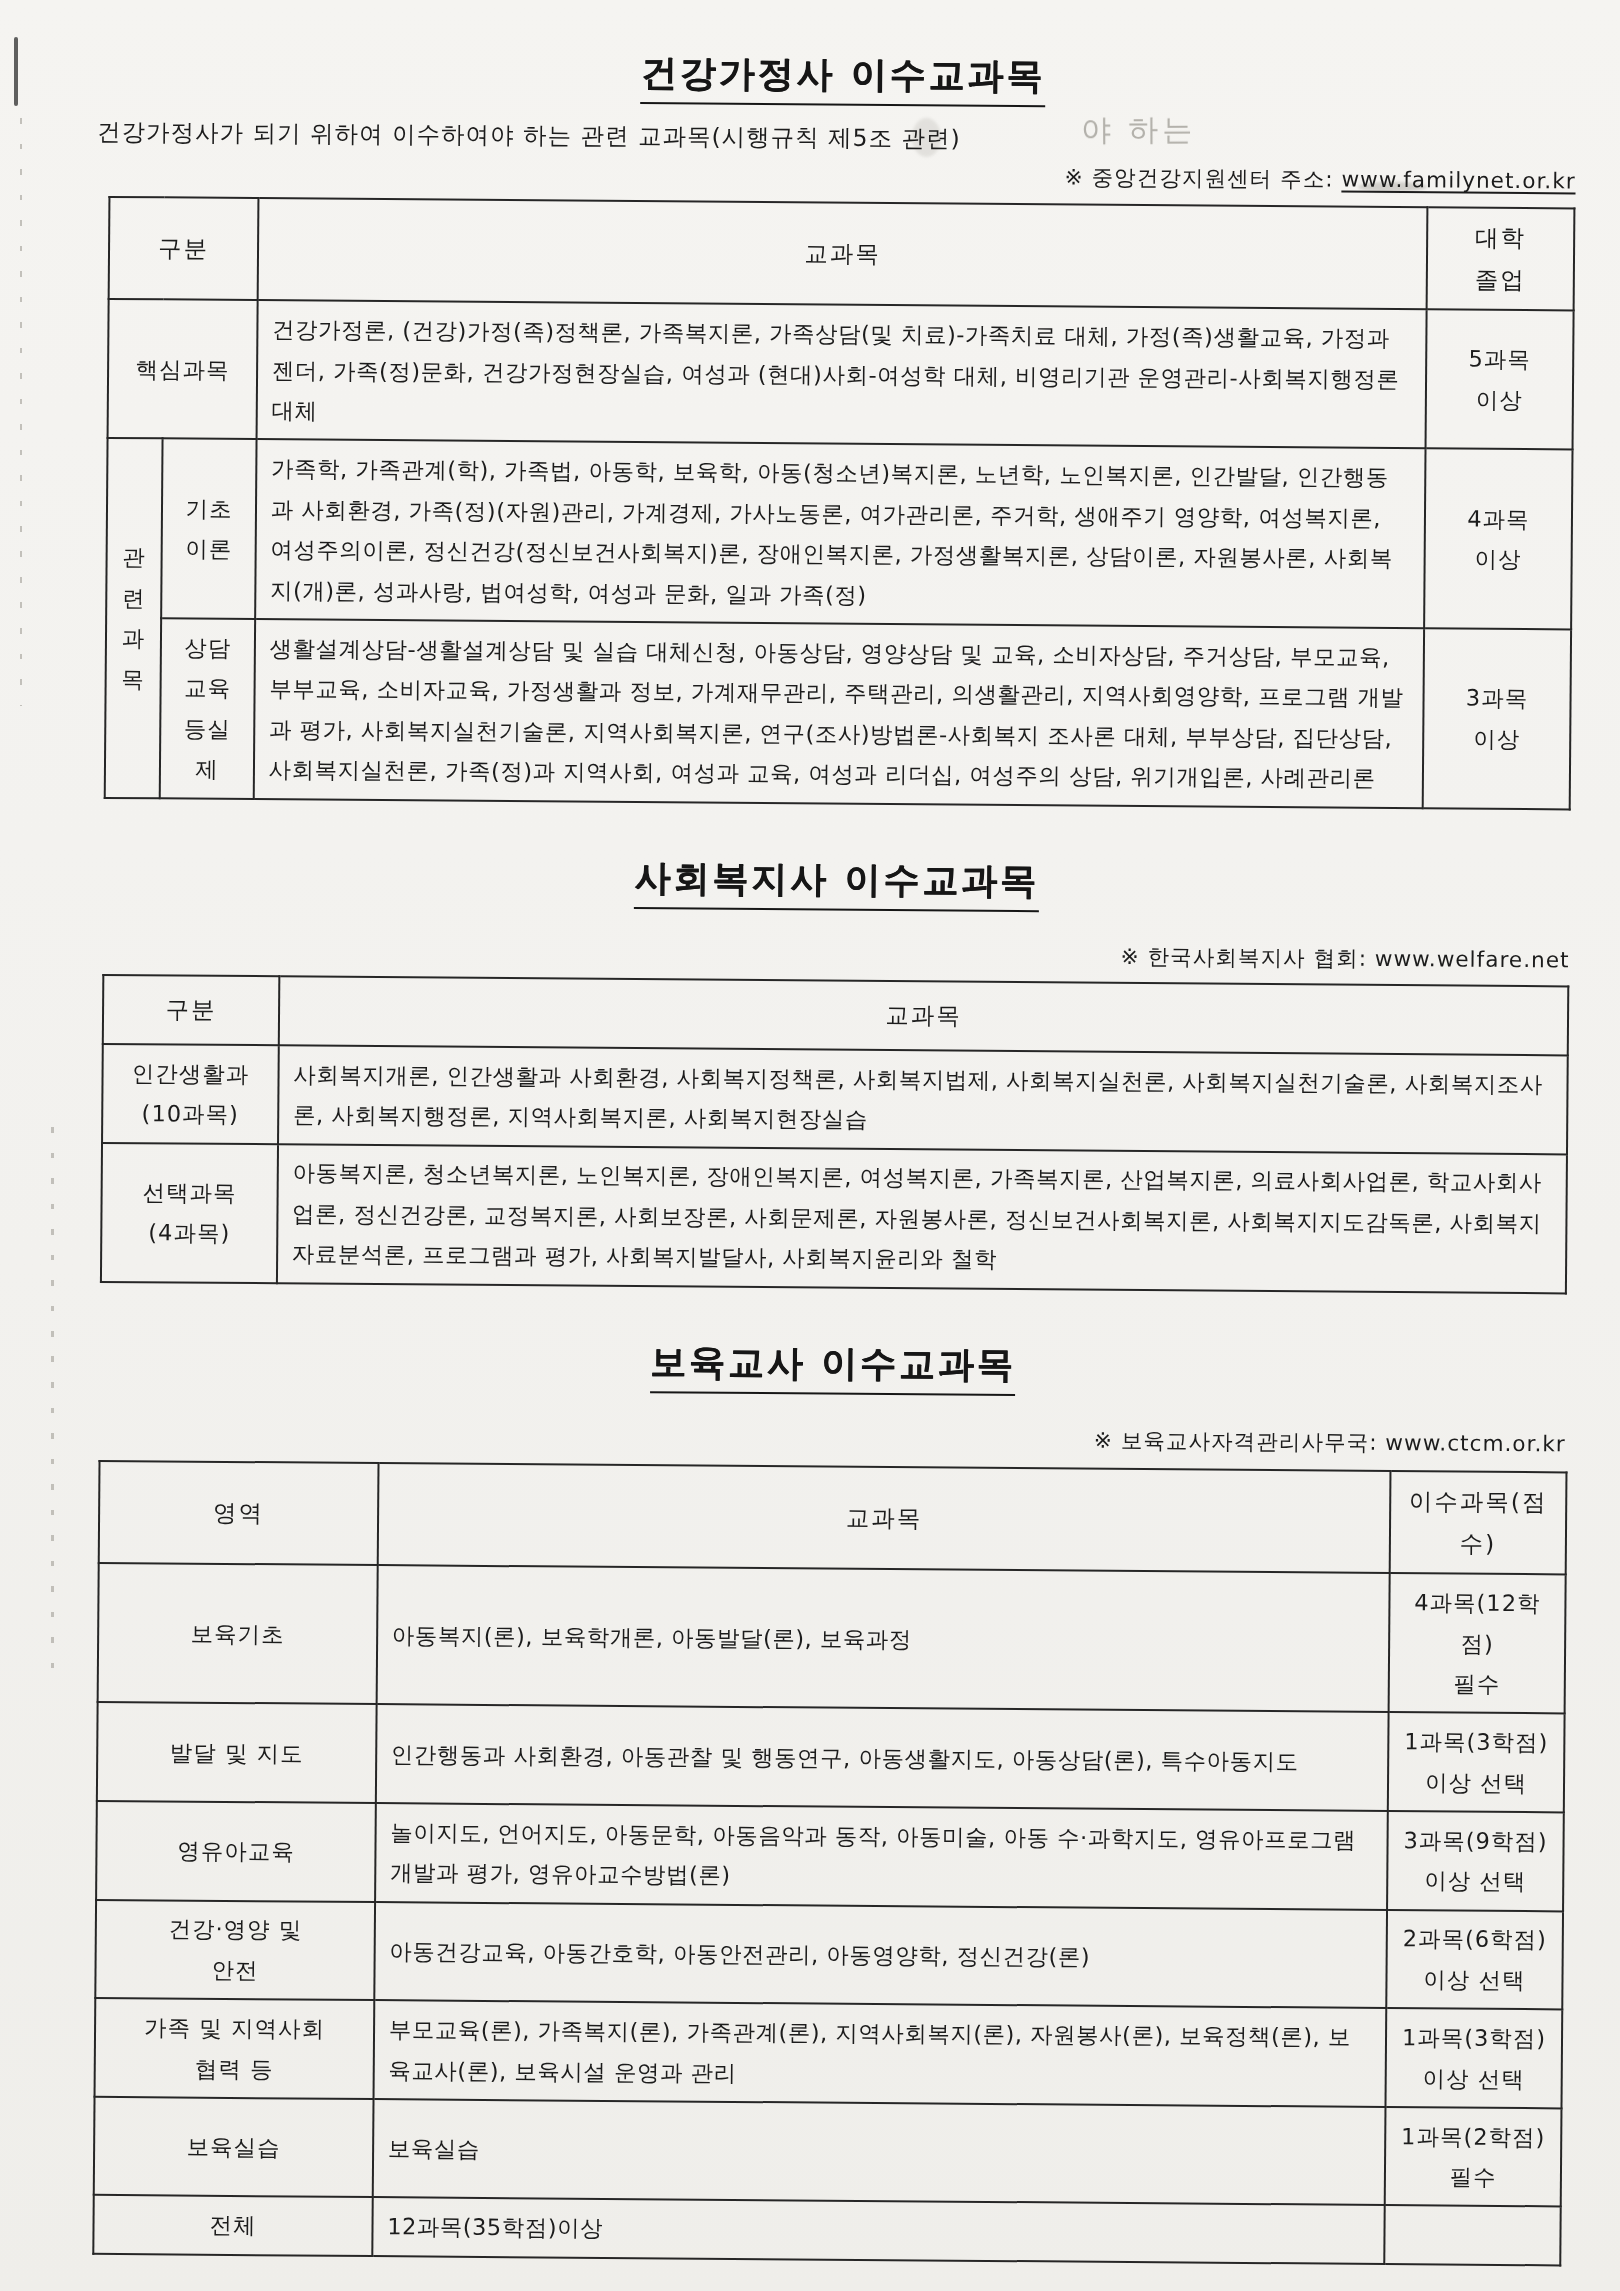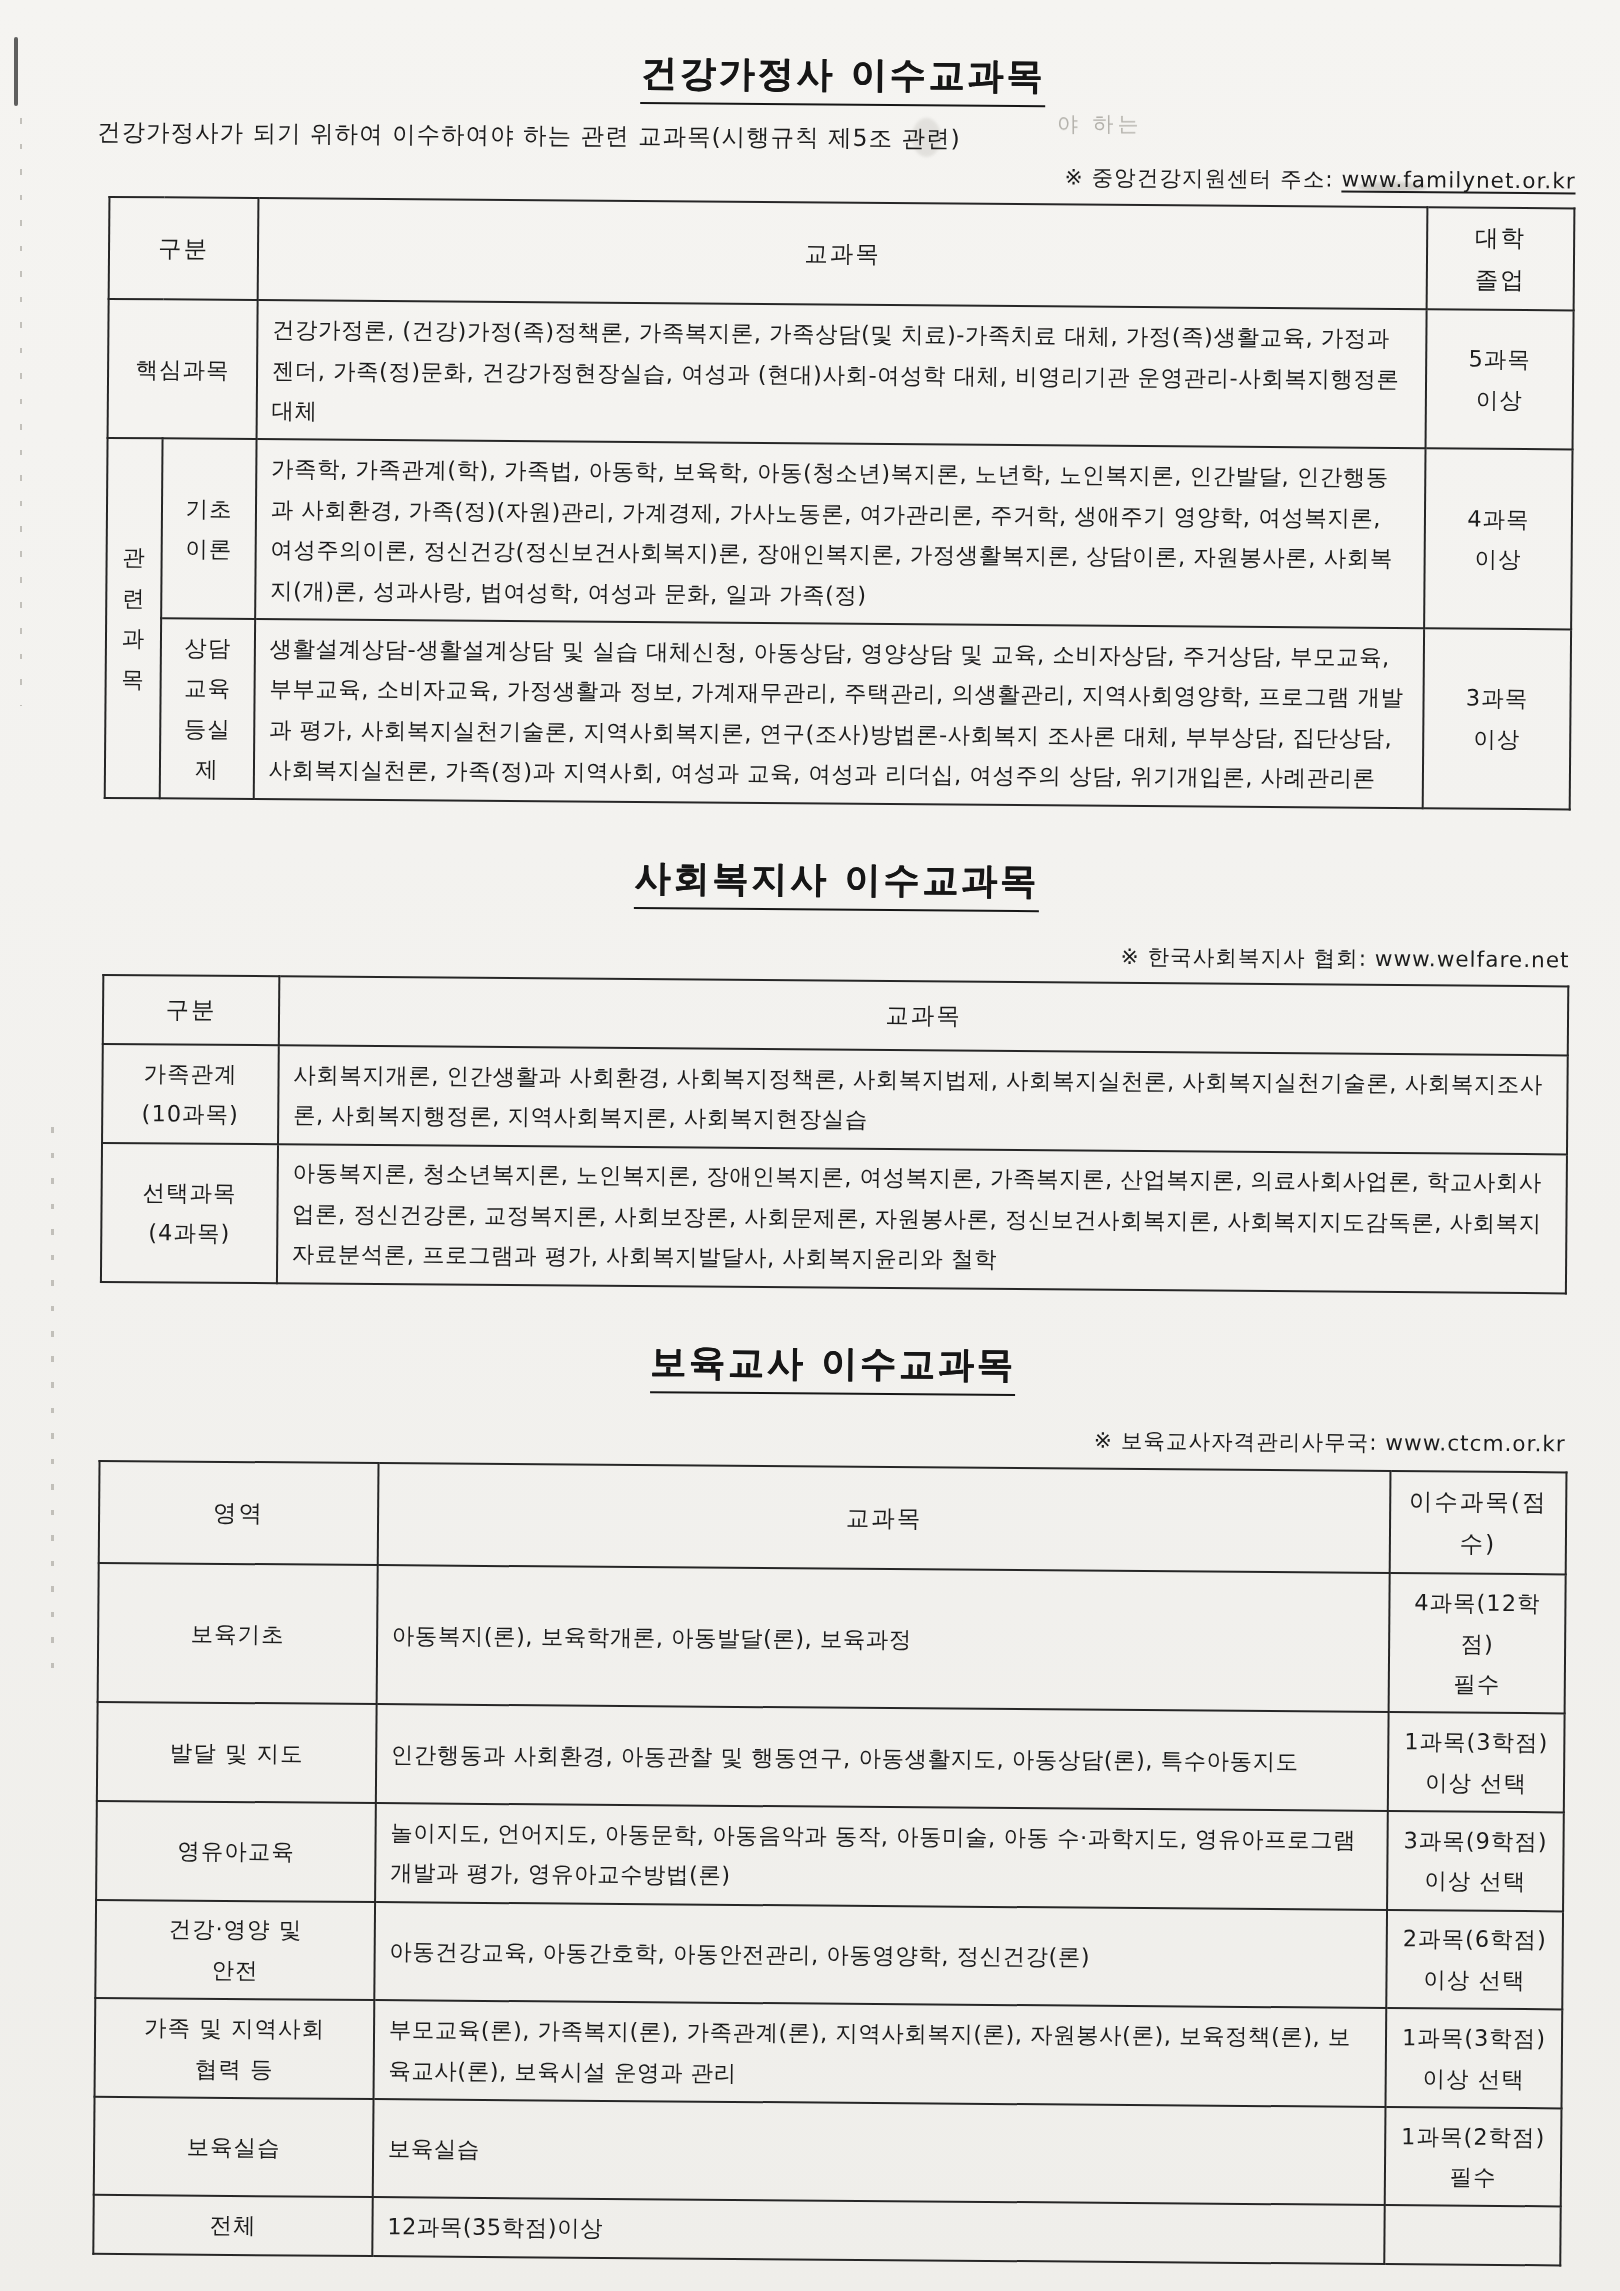--- a/index.html
+++ b/index.html
@@ -52,22 +52,23 @@
 
   .t1{margin-top:11.8px;}
   .t2{margin-top:11.8px;}
   .t3{margin-top:13.7px;}
   .gap-lg{margin-top:51px;}
   .gap-md{margin-top:29px;}
 
   
   .artifact{position:absolute;pointer-events:none;}
   .bleed-text{
-    color:#b3b1ab;font-size:21px;letter-spacing:3.9px;filter:blur(0.6px);
+    color:#b3b1ab;font-size:30px;letter-spacing:3.9px;filter:blur(0.6px);
     transform:rotate(-0.3deg);
+    margin-left:24px;
   }
   .edge-bar{background:#3a3a3a;width:3.9px;border-radius:2px;opacity:.8;}
   .edge-dots{
     width:2.9px;
     background:repeating-linear-gradient(180deg,#9a978f 0 5.9px,transparent 5.9px 25.5px);
     opacity:.55;
   }
   .smudge{
     background:#8f8c85;opacity:.35;border-radius:50%;filter:blur(1.5px);
   }
@@ -149,21 +150,21 @@
         <colgroup>
             <col style="width:176px">
             <col style="width:1289px">
           </colgroup>
         <tbody>
             <tr class="hdr-row">
           <th>구분</th>
           <th>교과목</th>
         </tr>
         <tr>
-          <td class="label-cell preline">가족관계
+          <td class="label-cell preline">인간생활과
 (10과목)</td>
           <td class="subjects">사회복지개론, 인간생활과 사회환경, 사회복지정책론, 사회복지법제, 사회복지실천론, 사회복지실천기술론, 사회복지조사론, 사회복지행정론, 지역사회복지론, 사회복지현장실습</td>
         </tr>
         <tr>
           <td class="label-cell preline">선택과목
 (4과목)</td>
           <td class="subjects">아동복지론, 청소년복지론, 노인복지론, 장애인복지론, 여성복지론, 가족복지론, 산업복지론, 의료사회사업론, 학교사회사업론, 정신건강론, 교정복지론, 사회보장론, 사회문제론, 자원봉사론, 정신보건사회복지론, 사회복지지도감독론, 사회복지자료분석론, 프로그램과 평가, 사회복지발달사, 사회복지윤리와 철학</td>
         </tr>
       </tbody>
         </table>

